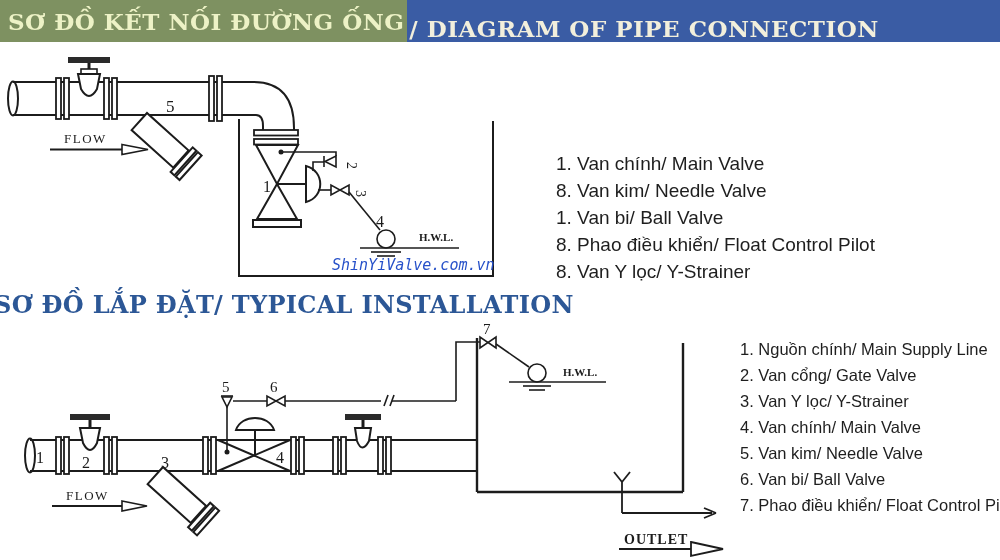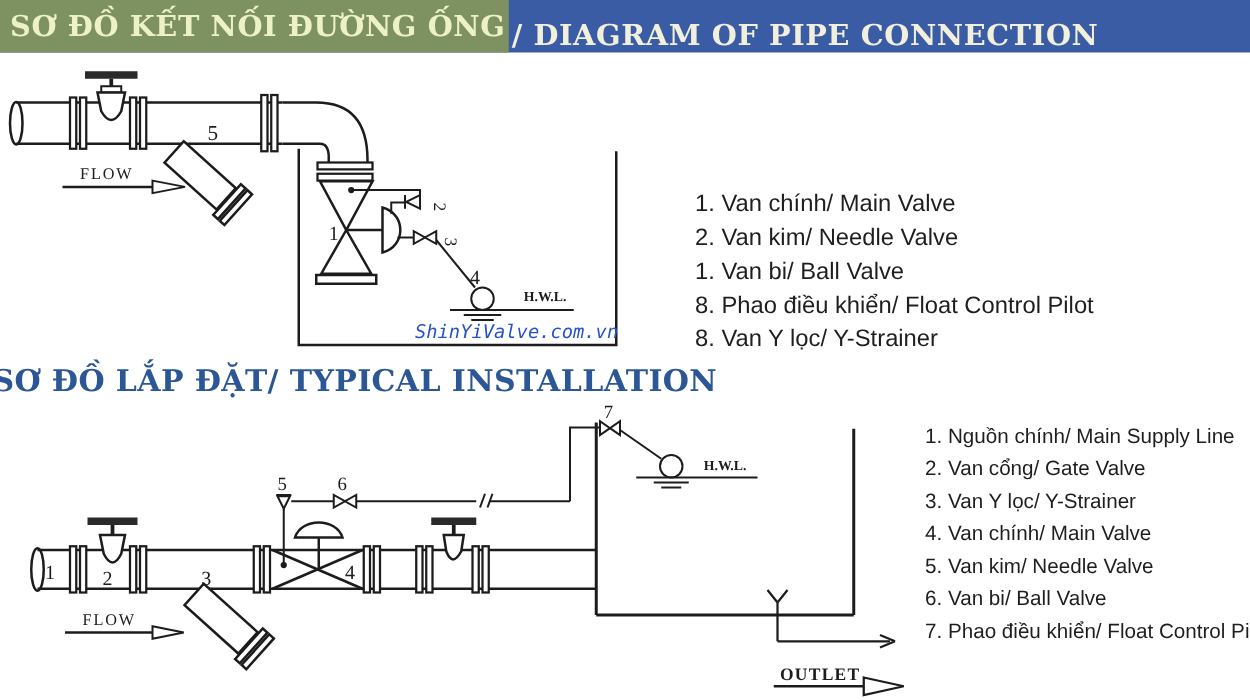--- a/index.html
+++ b/index.html
@@ -225,21 +225,21 @@
     <text class="t" x="66" y="500" font-size="13" letter-spacing="1.5">FLOW</text>
     <text class="t" x="563" y="376" font-size="11" font-weight="bold">H.W.L.</text>
     <text class="t" x="624" y="544" font-size="14" font-weight="bold" letter-spacing="1">OUTLET</text>
   </g>
 </svg>
 
 <div class="hdr2">SƠ ĐỒ LẮP ĐẶT/ TYPICAL INSTALLATION</div>
 
 <div class="legend legend1">
   <div>1. Van chính/ Main Valve</div>
-  <div>2. Van kim/ Needle Valve</div>
+  <div>8. Van kim/ Needle Valve</div>
   <div>1. Van bi/ Ball Valve</div>
   <div>8. Phao điều khiển/ Float Control Pilot</div>
   <div>8. Van Y lọc/ Y-Strainer</div>
 </div>
 
 <div class="legend legend2">
   <div>1. Nguồn chính/ Main Supply Line</div>
   <div>2. Van cổng/ Gate Valve</div>
   <div>3. Van Y lọc/ Y-Strainer</div>
   <div>4. Van chính/ Main Valve</div>

